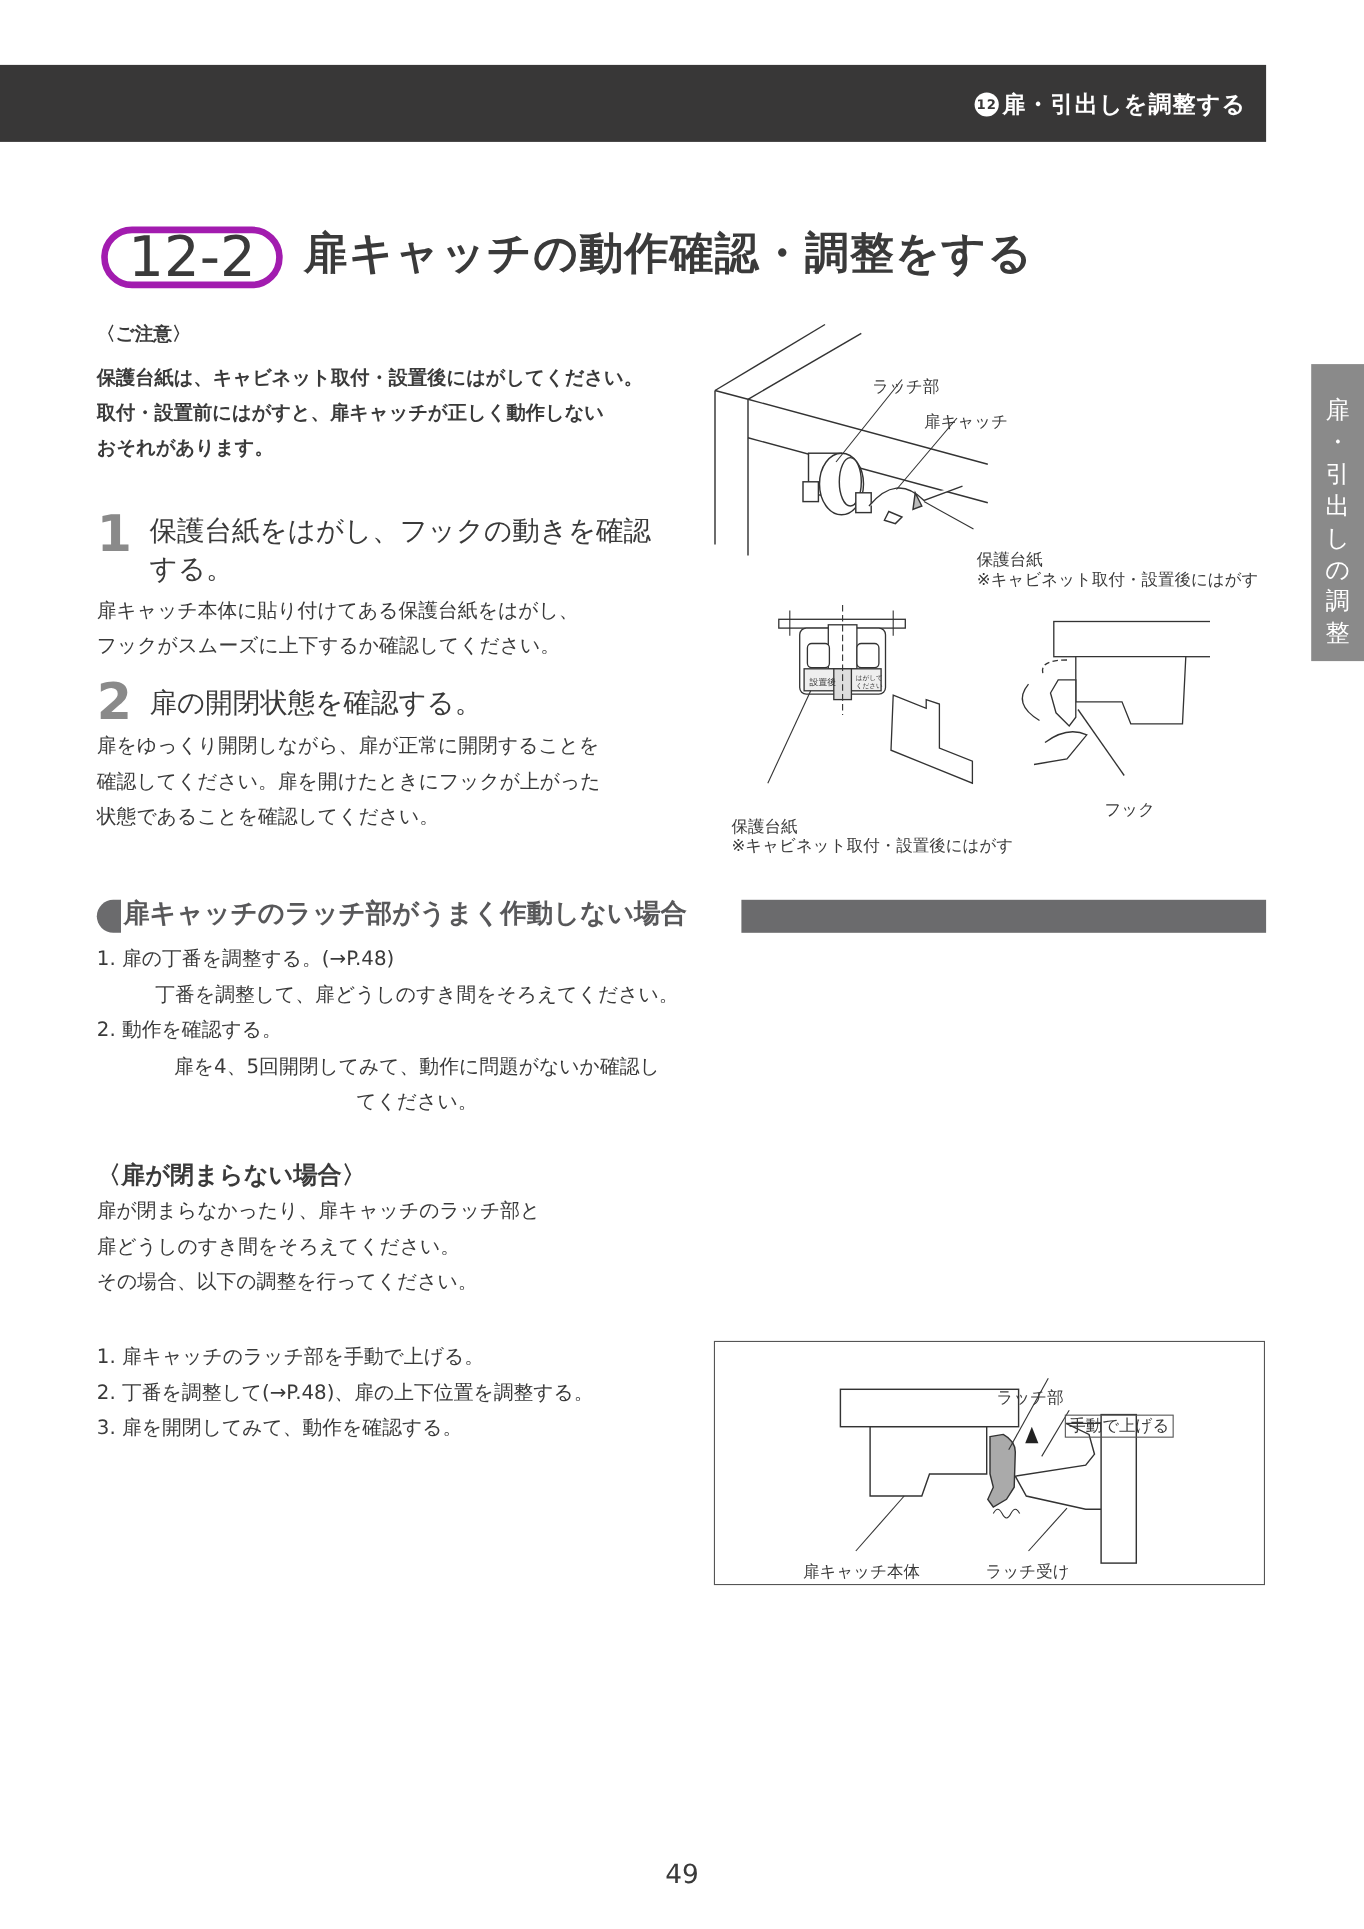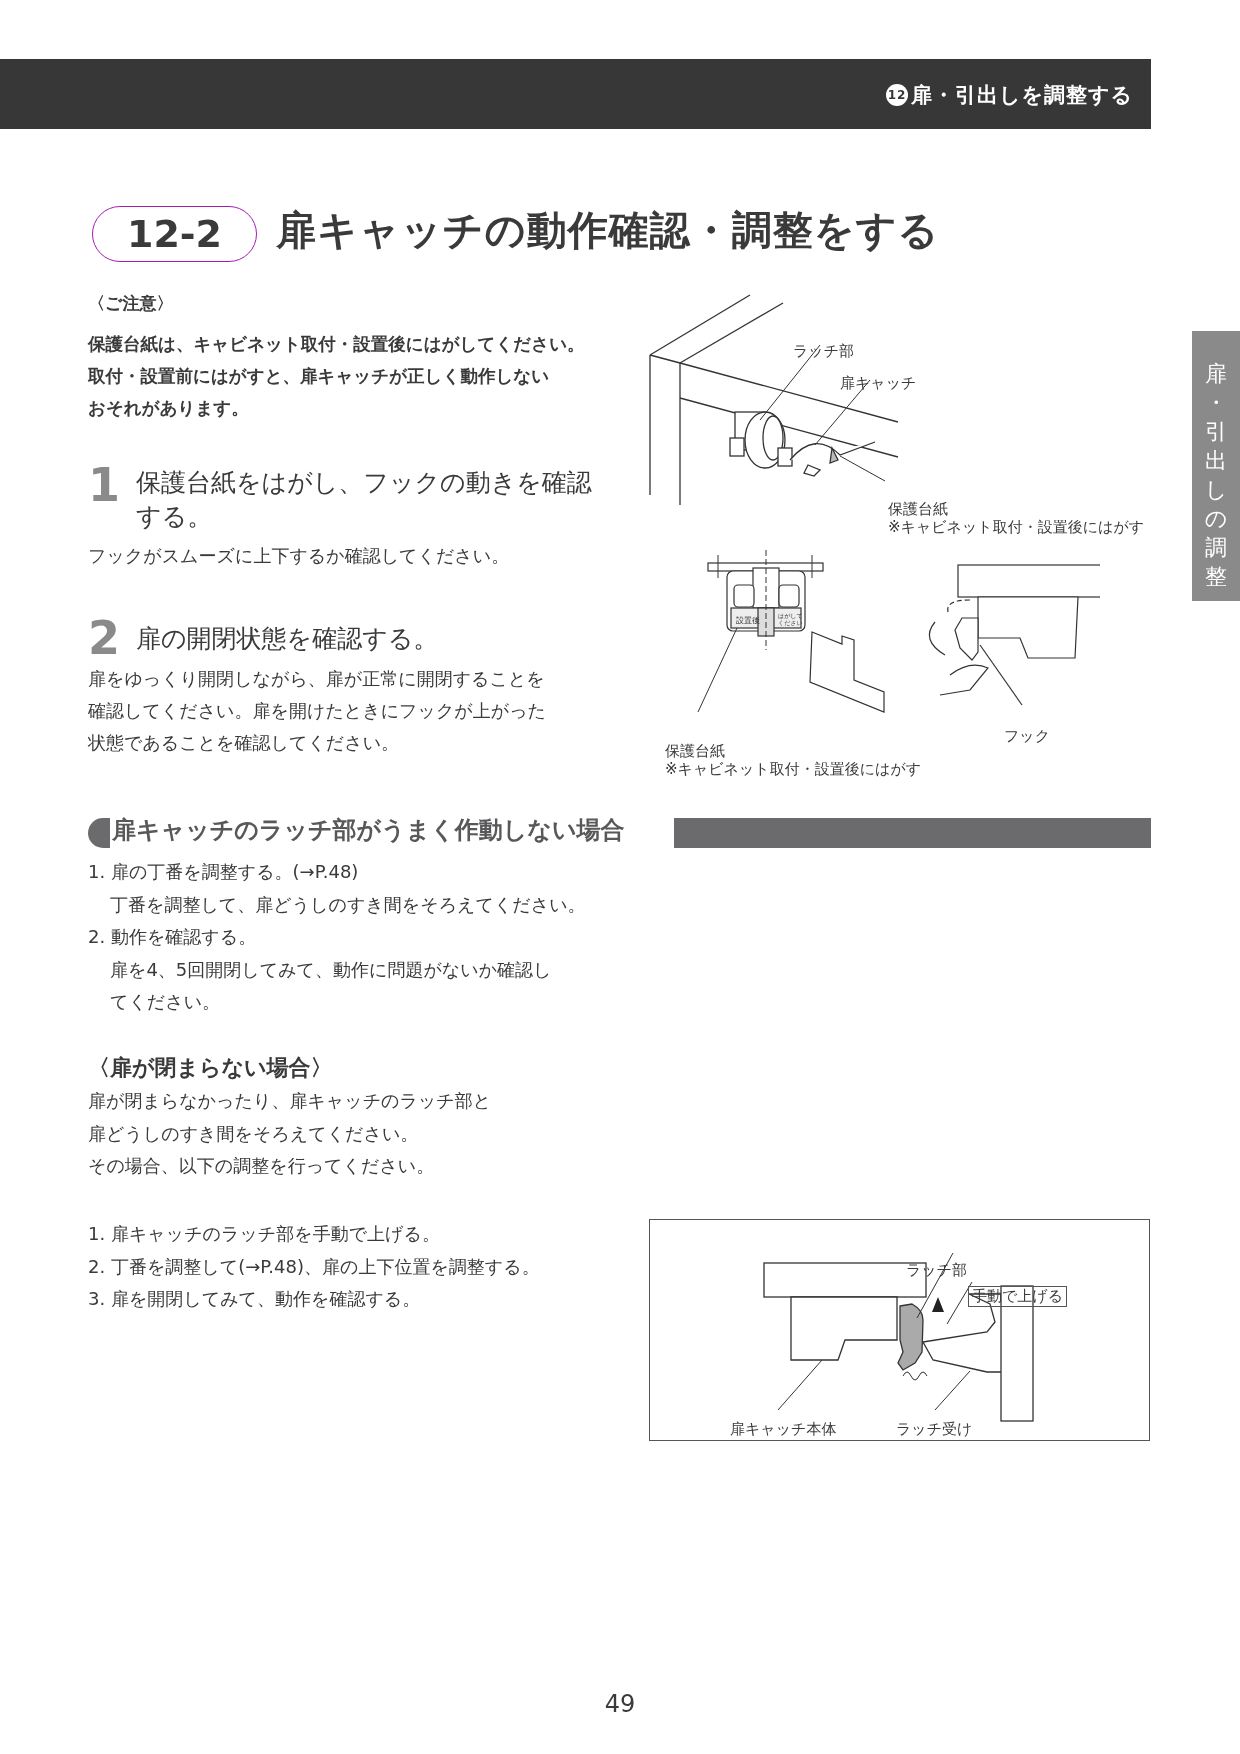--- a/index.html
+++ b/index.html
@@ -9,38 +9,38 @@
   
   .topbar{left:0;top:59px;width:1151px;height:70px;background:#383737;}
   .topbar-title{right:18px;top:22px;color:#fff;font-size:21px;font-weight:bold;letter-spacing:1px;display:flex;align-items:center;text-align:right;}
   .num-badge{display:inline-flex;width:22px;height:22px;border-radius:50%;background:#fff;color:#383737;
              font-size:12px;font-weight:bold;align-items:center;justify-content:center;margin-right:3px;}
   
   .sidetab{left:1192px;top:331px;width:48px;height:270px;background:#8a8a8a;color:#fff;
            font-size:22px;line-height:29px;text-align:center;padding-top:28px;box-sizing:border-box;}
   .sidetab span{display:block;}
   
-  .sec-pill{left:92px;top:206px;width:165px;height:56px;border:1px solid #a21caf;border-radius:30px;
+  .sec-pill{left:92px;top:206px;width:165px;height:56px;border:6px solid #a21caf;border-radius:30px;
             box-sizing:border-box;display:flex;align-items:center;justify-content:center;
-            font-size:38px;font-weight:bold;color:#3a3a3a;}
+            font-size:51px;font-weight:normal;color:#3a3a3a;}
   .sec-title{left:276px;top:203px;font-size:40px;font-weight:bold;color:#3a3a3a;letter-spacing:1px;}
   
   .caution-head{left:88px;top:292px;font-size:17px;font-weight:bold;}
   .caution-body{left:88px;top:328px;font-size:17.5px;font-weight:bold;line-height:32px;width:520px;}
   
   .step-num{font-size:46px;font-weight:bold;color:#8a8a8a;line-height:46px;}
   .step-title{font-size:25px;line-height:34px;color:#3a3a3a;}
   .body-txt{font-size:18px;line-height:32px;color:#3a3a3a;}
   
   .subbar{left:88px;top:818px;width:1063px;height:30px;}
   .subbar-cap{position:absolute;left:0;top:0;width:22px;height:30px;background:#6b6b6d;border-radius:15px 0 0 15px;}
   .subbar-text{position:absolute;left:24px;top:-4px;font-size:24px;font-weight:bold;color:#58585a;white-space:nowrap;background:#fff;padding-right:4px;}
   .subbar-fill{position:absolute;left:586px;top:0;right:0;height:30px;background:#6b6b6d;}
   .list-txt{font-size:18px;line-height:32.5px;color:#3a3a3a;}
-  .indent{padding-left:22px;}
+  .indent{padding-left:22px;text-align:center;}
   .box-diagram{left:649px;top:1219px;width:501px;height:222px;border:1.5px solid #555;box-sizing:border-box;}
   .diag-label{font-size:15px;color:#3a3a3a;white-space:nowrap;margin-top:24px;}
   .page-num{left:0;width:1240px;top:1690px;text-align:center;font-size:24px;color:#3a3a3a;}
 </style>
 </head>
 <body>
 
 <div class="abs topbar">
   <div class="abs topbar-title">
     <span class="num-badge">12</span>
@@ -70,20 +70,21 @@
   <div>取付・設置前にはがすと、扉キャッチが正しく動作しない</div>
   <div>おそれがあります。</div>
 </div>
 
 <div class="abs step-num" style="left:88px;top:462px;">1</div>
 <div class="abs step-title" style="left:136px;top:466px;">
   <div>保護台紙をはがし、フックの動きを確認</div>
   <div>する。</div>
 </div>
 <div class="abs body-txt" style="left:88px;top:540px;">
+  <div>扉キャッチ本体に貼り付けてある保護台紙をはがし、</div>
   <div>フックがスムーズに上下するか確認してください。</div>
 </div>
 
 <div class="abs step-num" style="left:88px;top:615px;">2</div>
 <div class="abs step-title" style="left:136px;top:622px;">
   <div>扉の開閉状態を確認する。</div>
 </div>
 <div class="abs body-txt" style="left:88px;top:663px;">
   <div>扉をゆっくり開閉しながら、扉が正常に開閉することを</div>
   <div>確認してください。扉を開けたときにフックが上がった</div>

